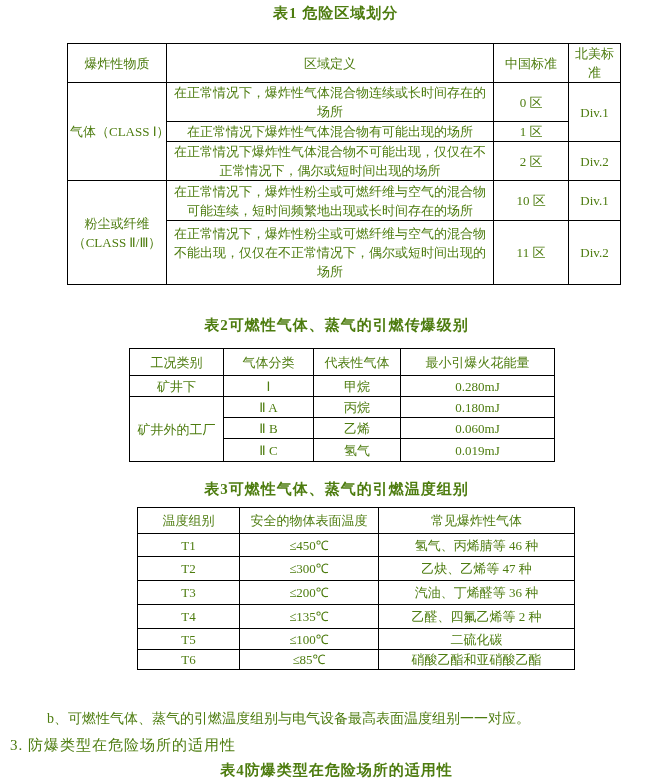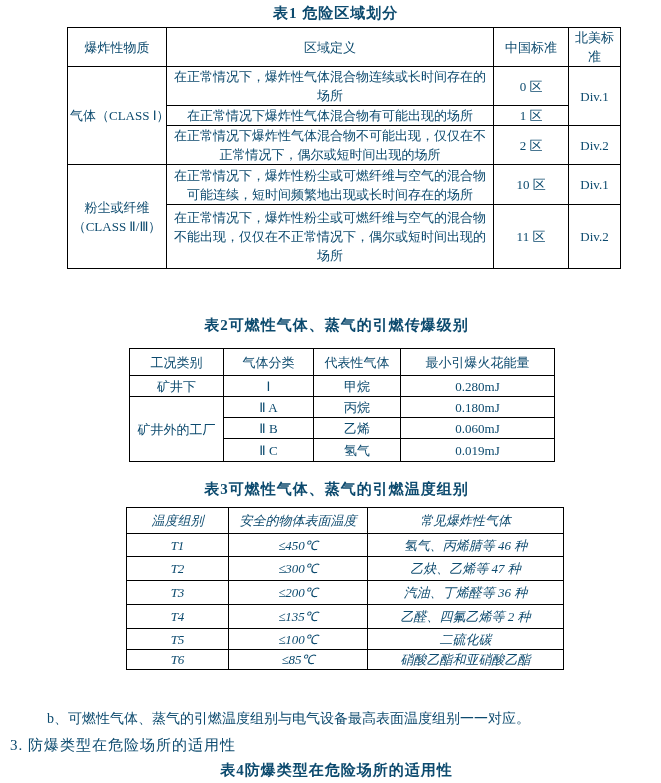--- a/index.html
+++ b/index.html
@@ -3,21 +3,21 @@
 <meta charset="utf-8">
 <style>
   * { box-sizing: border-box; }
   html, body { margin: 0; padding: 0; background: #ffffff; }
   #page {
     position: relative;
     width: 661px;
     height: 783px;
     background: #ffffff;
     font-family: "Liberation Serif", serif;
-    color: #0c4a6e;
+    color: #4d7c0f;
     overflow: hidden;
   }
   .abs { position: absolute; }
   .tbl-title {
     left: 0; width: 661px;
     text-align: center;
     font-weight: bold;
     font-size: 15px;
     letter-spacing: 1px;
     padding-left: 12px;
@@ -61,21 +61,21 @@
     white-space: nowrap;
   }
 </style>
 </head>
 <body>
 
 <div id="page">
 
   <div id="title1" class="abs tbl-title" style="top:4px;">表1 危险区域划分</div>
 
-  <table class="abs" style="left:67px; top:27px; width:553px;">
+  <table class="abs" style="left:67px; top:43px; width:553px;">
     <colgroup>
       <col style="width:99px">
         <col style="width:327px">
         <col style="width:75px">
         <col style="width:52px">
     </colgroup>
     <tbody>
       <tr style="height:23px">
         <td>爆炸性物质</td>
         <td>区域定义</td>
@@ -149,21 +149,21 @@
       <tr style="height:23px">
         <td>Ⅱ C</td>
         <td>氢气</td>
         <td>0.019mJ</td>
       </tr>
     </tbody>
   </table>
 
   <div class="abs tbl-title" style="top:480px;">表3可燃性气体、蒸气的引燃温度组别</div>
 
-  <table class="abs" style="left:126px; top:507px; width:437px;font-style:italic;">
+  <table class="abs" style="left:137px; top:507px; width:437px;">
     <colgroup>
       <col style="width:102px">
         <col style="width:139px">
         <col style="width:196px">
     </colgroup>
     <tbody>
       <tr style="height:26px">
         <td>温度组别</td>
         <td>安全的物体表面温度</td>
         <td>常见爆炸性气体</td>

